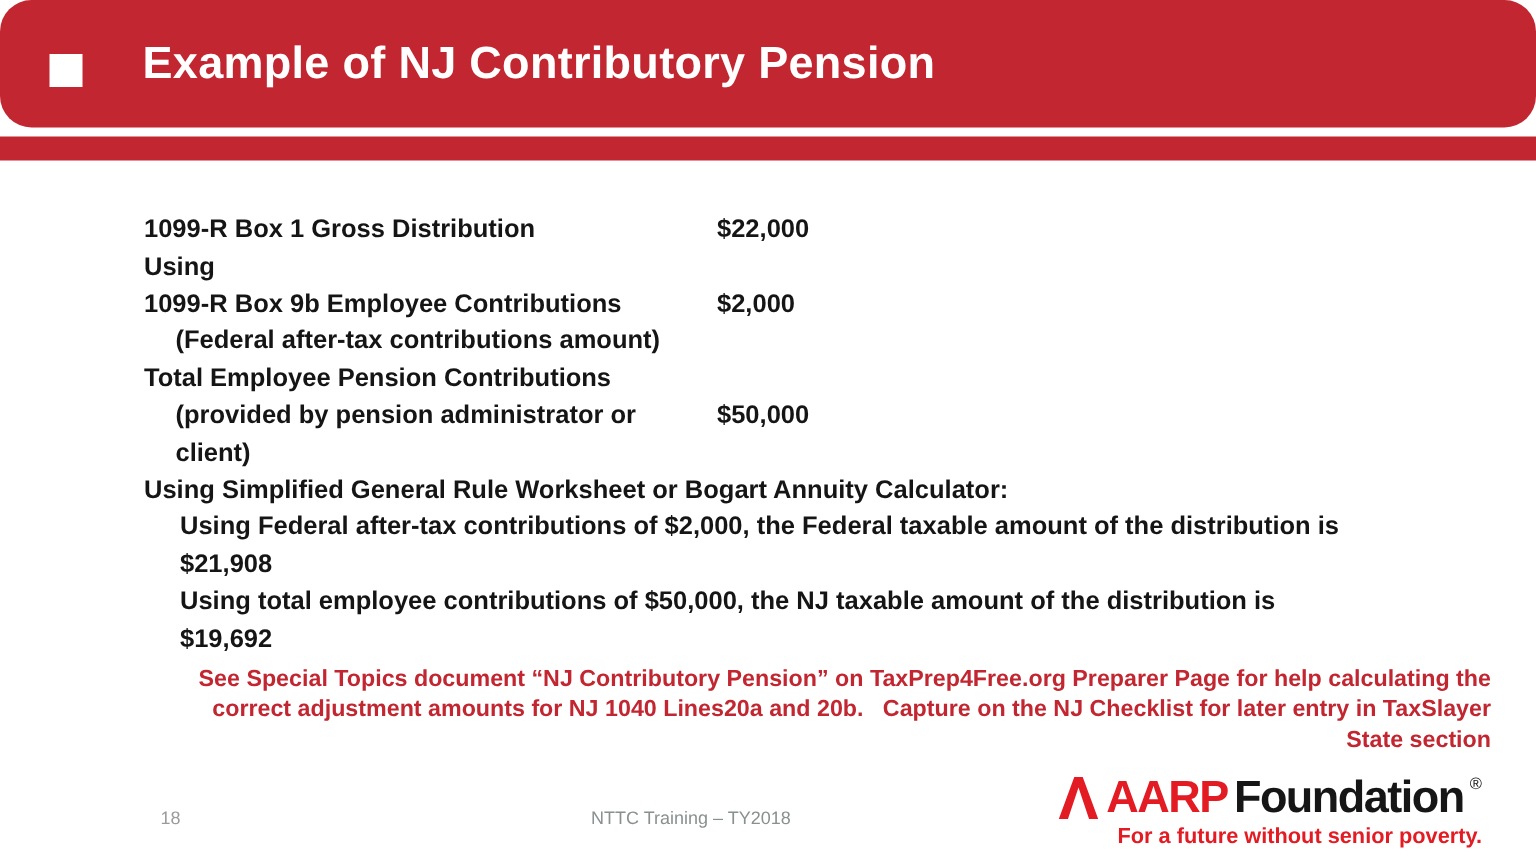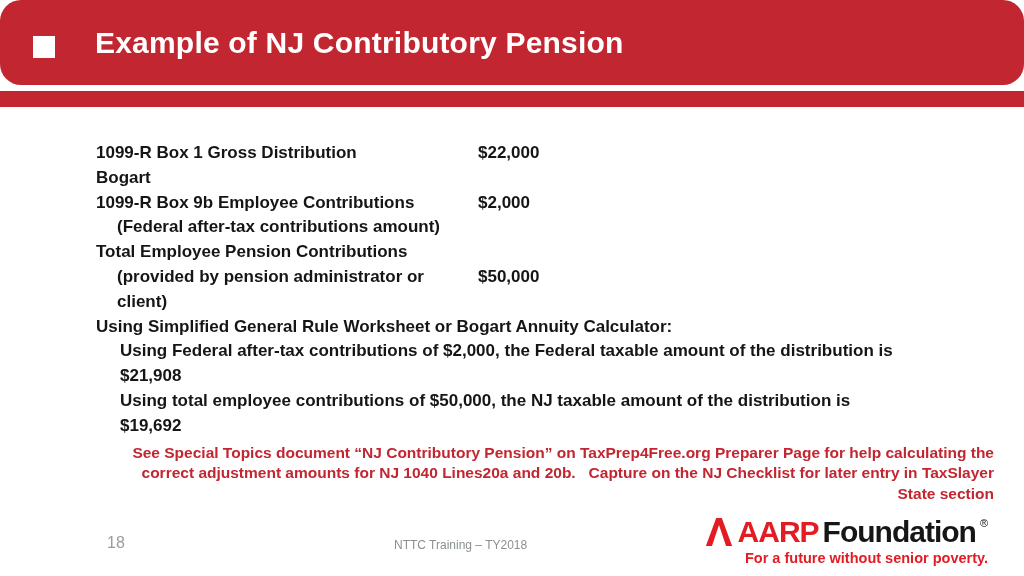--- a/index.html
+++ b/index.html
@@ -27,21 +27,21 @@
   .row.indent .label{padding-left:21px;}
   .row .value{white-space:nowrap;}
 
   .calc-heading{}
   .calc-line{padding-left:24px;}
 
   .note{color:var(--slide_red);font-size:15.5px;line-height:20.5px;margin-top:4px;font-weight:700;text-align:right;}
   .note-line{white-space:pre-wrap;}
   .note-line.indent{padding-left:17px;}
 
-  .page-number{position:absolute;left:107px;bottom:24px;font-size:16px;color:#9b9b9b;font-weight:400;}
+  .page-number{position:absolute;left:107px;bottom:24px;font-size:12px;color:#9b9b9b;font-weight:400;}
   .footer-center{position:absolute;left:394px;bottom:24px;font-size:12px;color:var(--footer_gray);font-weight:400;}
 
   .logo{position:absolute;right:36px;bottom:10px;text-align:right;}
   .logo-row{display:flex;align-items:center;justify-content:flex-end;gap:4px;}
   .mark{width:30px;height:32px;display:block;}
   .aarp{color:var(--brand_red);font-size:30px;font-weight:800;letter-spacing:-1px;}
   .foundation{color:#161616;font-size:30px;font-weight:700;letter-spacing:-1px;}
   .reg{color:#161616;font-size:11px;vertical-align:top;position:relative;top:-9px;font-weight:400;}
   .tagline{color:var(--brand_red);font-size:14.5px;font-weight:700;margin-top:1px;text-align:right;}
 </style>
@@ -56,21 +56,21 @@
   </div>
   <div class="header-strip"></div>
 
   <div class="content">
 
     <div class="row">
       <span class="label">1099-R Box 1 Gross Distribution</span>
       <span class="value">$22,000</span>
     </div>
     <div class="row">
-      <span class="value">Bogart</span>
+      <span class="value">Using</span>
     </div>
     <div class="row">
       <span class="label">1099-R Box 9b Employee Contributions</span>
       <span class="value">$2,000</span>
     </div>
     <div class="row indent">
       <span class="label">(Federal after-tax contributions amount)</span>
       <span class="value"></span>
     </div>
     <div class="row">

